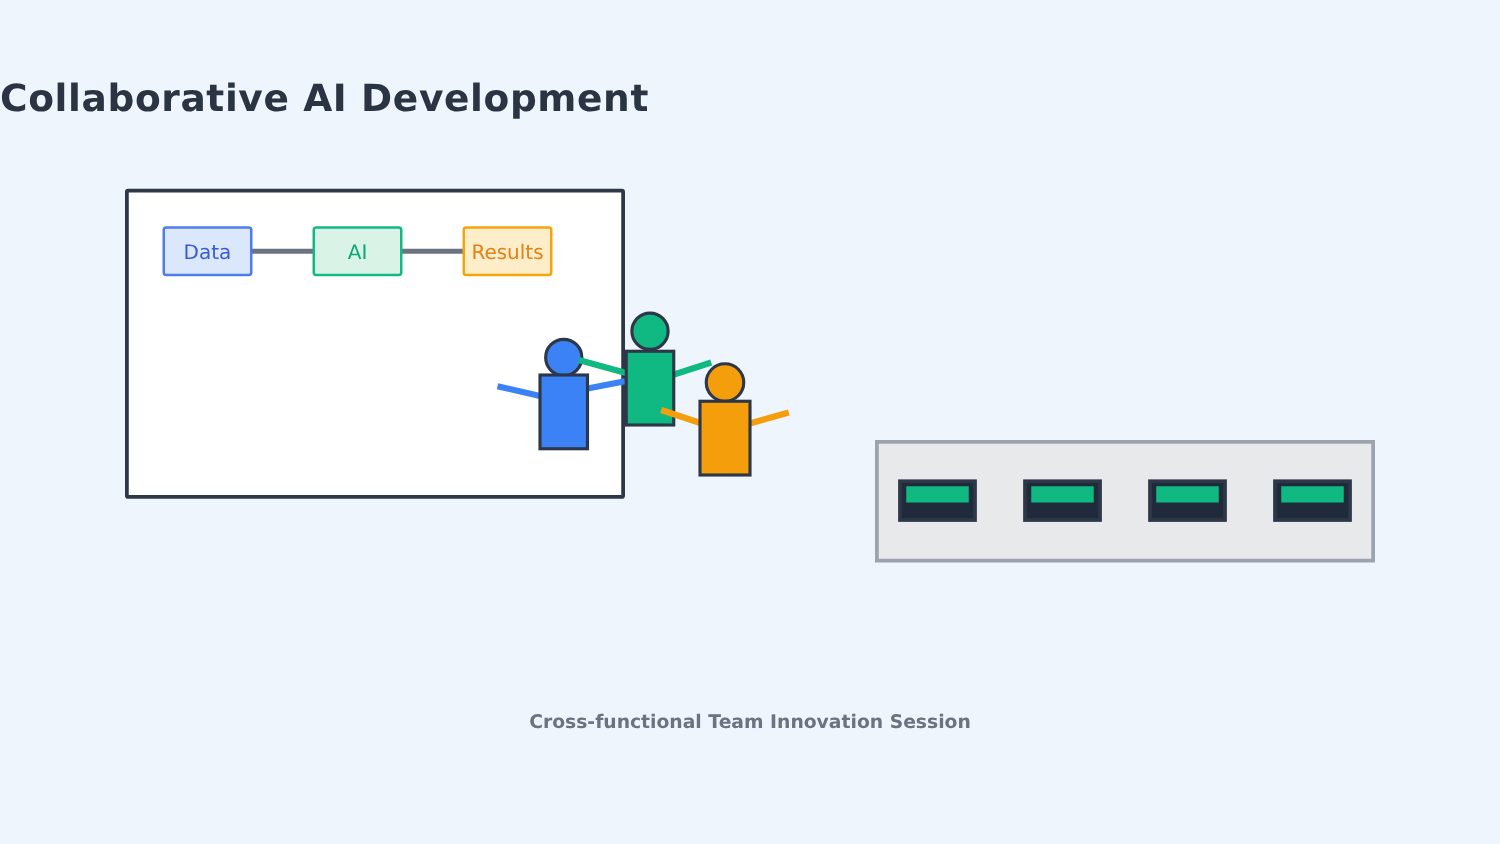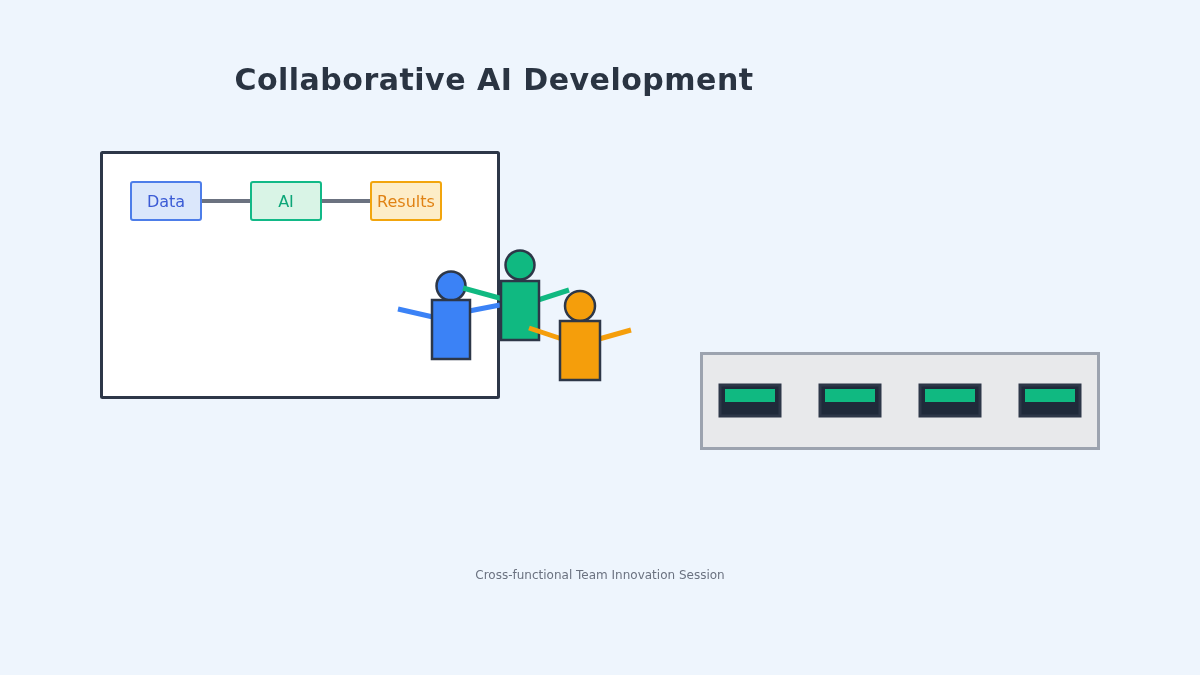--- a/index.html
+++ b/index.html
@@ -12,34 +12,34 @@
     height: 675px;
     background: #eef5fd;
     overflow: hidden;
     font-family: "DejaVu Sans", "Liberation Sans", sans-serif;
   }
   .title {
     position: absolute;
     top: 62px;
     left: 0;
     width: 988px;
-    text-align: center;
+    text-align: left;
     font-size: 30px;
     font-weight: 700;
     color: #2a3442;
     letter-spacing: 0.5px;
   }
   .caption {
     position: absolute;
     top: 568px;
     left: 0;
     width: 1200px;
     text-align: center;
-    font-size: 12px;
-    font-weight: 400;
+    font-size: 15px;
+    font-weight: 700;
     color: #6b7280;
   }
   svg.scene {
     position: absolute;
     top: 0;
     left: 0;
   }
   .node-label {
     font-family: "DejaVu Sans", "Liberation Sans", sans-serif;
     font-size: 16px;

